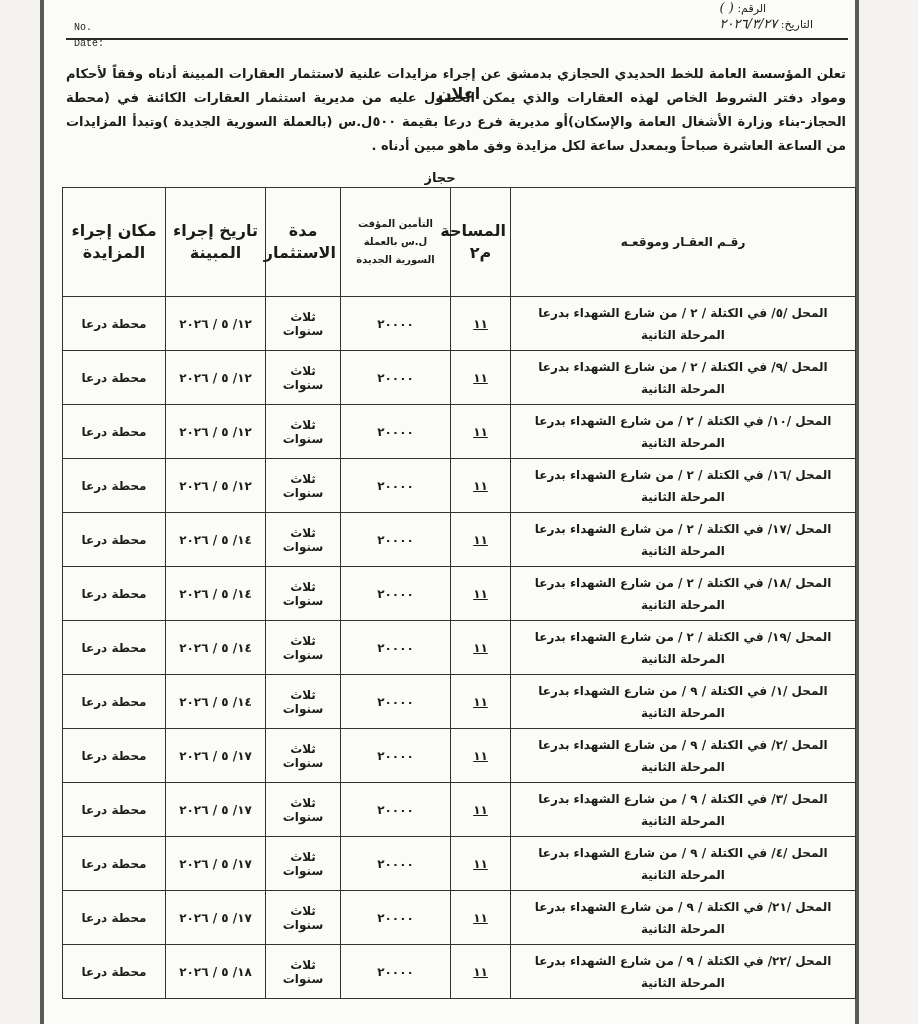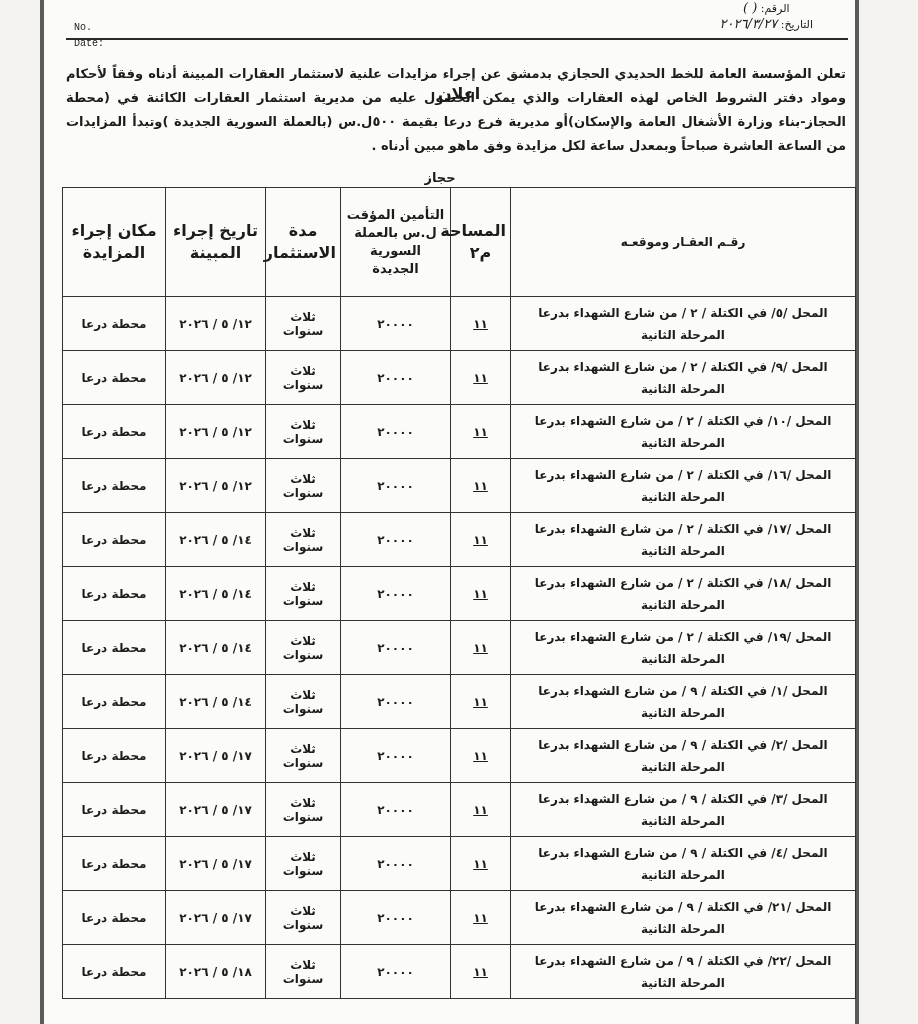--- a/index.html
+++ b/index.html
@@ -7,41 +7,41 @@
     width: 918px; height: 1024px; overflow: hidden;
     background: #f4f3ef;
     font-family: "DejaVu Sans", sans-serif;
     color: #1c1c1c;
     position: relative;
   }
   .page-edge-left { position: absolute; left: 40px; top: 0; width: 4px; height: 1024px; background: #5a5a5a; }
   .page-edge-right { position: absolute; left: 855px; top: 0; width: 4px; height: 1024px; background: #5a5a5a; }
   .page { position: absolute; left: 44px; top: 0; width: 811px; height: 1024px; background: #fbfbf8; }
   .hdr-left { position: absolute; left: 74px; top: 20px; font-family: Liberation Mono, monospace; font-size: 10px; line-height: 16px; }
-  .hdr-right { position: absolute; right: 105px; top: 0px; direction: rtl; text-align: center; font-size: 11px; line-height: 15px; }
+  .hdr-right { position: absolute; right: 105px; top: 0px; direction: rtl; text-align: left; font-size: 11px; line-height: 15px; }
   .hdr-right .hand { font-family: "DejaVu Serif", serif; font-size: 13px; font-style: italic; }
   .hdr-rule { position: absolute; left: 66px; top: 38px; width: 782px; height: 2px; background: #2a2a2a; }
   .title { position: absolute; left: 0; width: 918px; top: 40px; text-align: center; font-weight: bold; font-size: 16px; margin-top: 44px; }
   .intro {
     position: absolute; left: 66px; width: 780px; top: 62px;
     direction: rtl; text-align: justify; text-align-last: right;
     font-size: 13px; font-weight: bold; line-height: 24px;
   }
   .subtitle { position: absolute; left: 0; width: 880px; top: 170px; text-align: center; font-weight: bold; font-size: 13px; }
   table.auction {
     position: absolute; left: 62px; top: 187px; width: 793px;
     border-collapse: collapse; direction: rtl; table-layout: fixed;
   }
   table.auction th, table.auction td {
     border: 1.5px solid #333; text-align: center; vertical-align: middle;
     font-size: 12px; font-weight: bold; padding: 0 4px;
   }
   table.auction th { height: 108px; font-size: 16px; line-height: 22px; }
   table.auction th.col-property { font-size: 12px; }
-  table.auction th.col-deposit { font-size: 13px; line-height: 18px; }
+  table.auction th.col-deposit { font-size: 10px; line-height: 18px; }
   table.auction td { height: 53px; }
   td.cell-property { text-align: right; line-height: 22px; padding-right: 8px; font-size: 12px; }
   td.cell-deposit { vertical-align: top; padding-top: 10px; letter-spacing: 1px; margin-left: 15px; }
   td.cell-area { vertical-align: middle; text-decoration: underline; }
   td.cell-date { font-family: "DejaVu Sans", sans-serif; font-weight: normal; font-size: 12.5px; }
   col.c-property { width: 345px; }
   col.c-area { width: 60px; }
   col.c-deposit { width: 110px; }
   col.c-duration { width: 75px; }
   col.c-date { width: 100px; }

